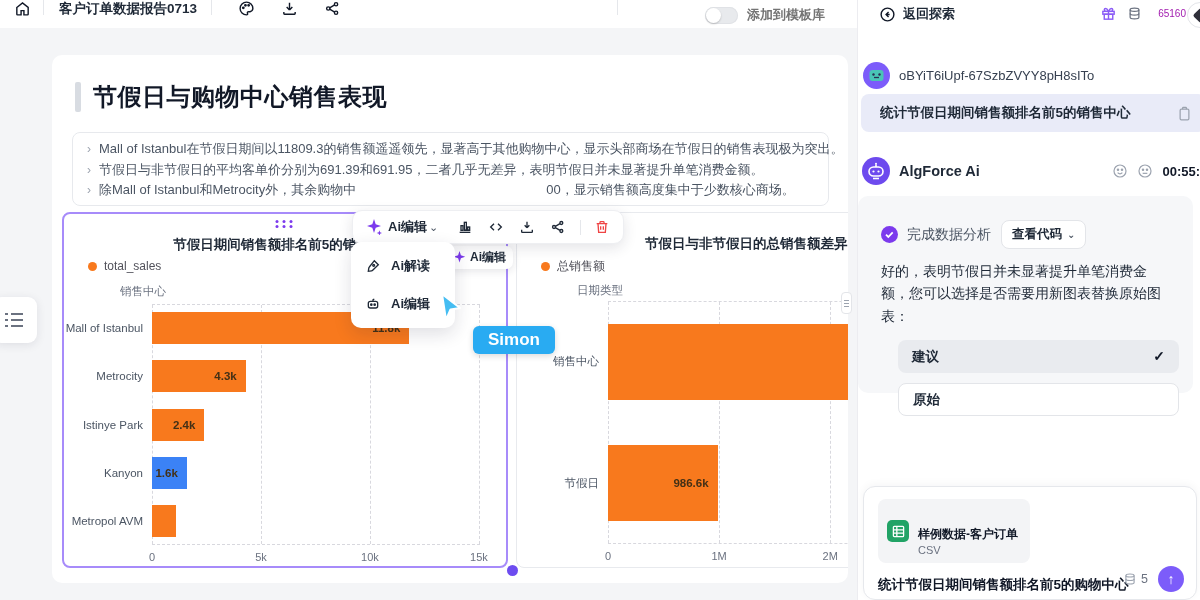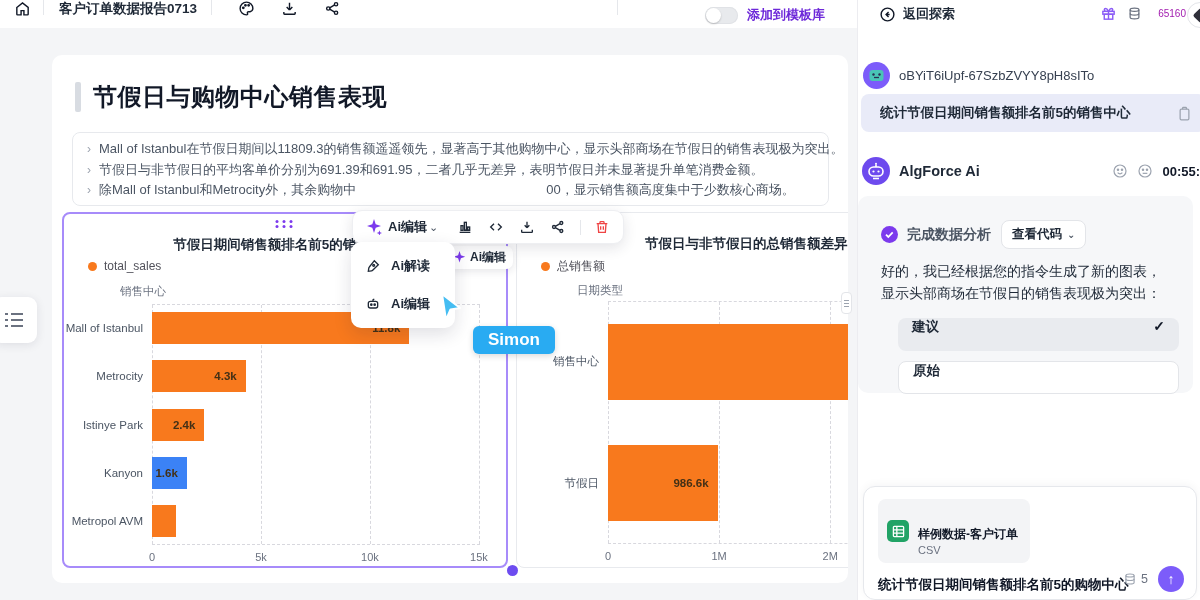--- a/index.html
+++ b/index.html
@@ -9,21 +9,21 @@
   
   #topbar { position:absolute; left:0; top:0; width:857px; height:28px; background:#fff; display:flex; align-items:flex-start; z-index:3; }
   #topbar .vdiv { width:1px; height:15px; background:#E5E7EB; }
   .tb-icon { width:17px; height:17px; color:#111827; display:inline-flex; }
   #home-btn { margin-left:14px; }
   #doc-title { font-size:13.5px; font-weight:700; margin:0 14px 0 15px; }
   .tb-tool { margin-left:26px; cursor:pointer; }
   #toggle-wrap { position:absolute; left:705px; top:6px; display:flex; align-items:center; }
   #toggle { width:33px; height:17px; border-radius:9px; background:#E8EAED; position:relative; box-shadow:inset 0 0 0 1px #E0E2E6; }
   #toggle .knob { position:absolute; left:1px; top:1px; width:15px; height:15px; border-radius:50%; background:#fff; box-shadow:0 1px 2px rgba(0,0,0,.2); }
-  #toggle-label { font-size:13px; font-weight:700; margin-left:9px; color:#6d28d9; }
+  #toggle-label { font-size:13px; font-weight:700; margin-left:9px; color:#737373; }
 
   
   #main { position:absolute; left:0; top:28px; width:857px; height:572px; background:#F4F5F7; }
   #content-card { position:absolute; left:52px; top:27px; width:796px; height:528px; background:#fff; border-radius:10px; overflow:hidden; }
 
   #heading-row { position:absolute; left:23px; top:26px; display:flex; align-items:center; }
   #heading-accent { width:6px; height:30px; background:#D8DCE2; border-radius:2px; }
   #page-title { font-size:24px; font-weight:800; color:#111827; margin-left:12px; letter-spacing:.5px; }
 
   #bullets-box { position:absolute; left:20px; top:77px; width:757px; height:74px; border:1px solid #E7E9ED; border-radius:8px; padding:6px 14px; }
@@ -99,25 +99,25 @@
   #user-bubble { position:absolute; left:3px; top:94px; width:345px; height:38px; background:#E9EBF8; border-radius:8px; display:flex; align-items:center; padding:0 14px 0 19px; }
   #user-msg { font-size:13.5px; font-weight:700; color:#1F2937; flex:1; white-space:nowrap; overflow:hidden; }
 
   #ai-row { position:absolute; left:4px; top:157px; right:0; display:flex; align-items:center; }
   #ai-name { font-size:14.5px; font-weight:700; margin-left:9px; flex:1; }
   .face-icon { width:16px; height:16px; color:#9CA3AF; margin-right:9px; }
   #timer { font-size:13px; font-weight:600; color:#111827; white-space:nowrap; }
 
   #ai-card { position:absolute; left:0; top:196px; width:335px; height:197px; background:#F6F7F9; border-radius:10px; padding:24px 18px 0 23px; }
   #status-row { display:flex; align-items:center; }
-  #status-text { font-size:14px; color:#4B5563; margin:0 10px 0 9px;font-weight:bold; }
+  #status-text { font-size:14px; color:#4B5563; margin:0 10px 0 9px; }
   #view-code-btn { background:#fff; border:1px solid #E3E5E9; border-radius:8px; font-size:12.5px; font-weight:700; padding:5px 10px; display:flex; align-items:center; cursor:pointer; }
   #view-code-btn .chev-down { font-size:10px; margin-left:5px; color:#4B5563; }
   #ai-reply { font-size:14px; font-weight:500; color:#1F2937; line-height:1.6; margin-top:11px; width:292px; }
-  .option-btn { margin:10px 0 0 17px; width:281px; height:33px; border-radius:8px; display:flex; padding:0 14px; font-size:13.5px; font-weight:700; cursor:pointer;font-family:Liberation Serif, serif; }
+  .option-btn { margin:10px 0 0 17px; width:281px; height:33px; border-radius:8px; display:flex; align-items:center; padding:0 14px; font-size:13.5px; font-weight:700; cursor:pointer;font-family:Liberation Serif, serif; }
   #option-0 { background:#E9EBEF; margin-top:13px; }
   #option-1 { background:#fff; border:1px solid #E3E5E9; }
   .option-btn .spacer { flex:1; }
   .option-check { font-size:14px; font-weight:700; color:#111827; }
 
   #input-card { position:absolute; left:5px; top:486px; width:334px; height:114px; background:#fff; border:1px solid #E6E8EC; border-radius:12px; box-shadow:0 -2px 8px rgba(30,30,60,.04); padding:12px 14px; }
   #file-chip { display:inline-flex; align-items:center; background:#F3F4F6; border-radius:8px; padding:7px 12px 7px 9px; }
   #file-meta { margin-left:9px;margin-top:20px; }
   #file-name { font-size:12px; font-weight:700; color:#111827; }
   #file-type { font-size:11px; color:#6B7280; margin-top:1px; }
@@ -481,21 +481,21 @@
       <svg width="17" height="17" viewBox="0 0 17 17">
           <circle cx="8.5" cy="8.5" r="8.5" fill="#7C3AED"></circle>
           <path d="m5 8.7 2.3 2.3 4.4-4.6" stroke="#fff" stroke-width="1.8" fill="none"></path>
         </svg>
       <span id="status-text">完成数据分析</span>
       <span id="view-code-btn">
         <span>查看代码</span>
         <span class="chev-down">⌄</span>
       </span>
     </div>
-    <div id="ai-reply">好的，我已经根据您的指令生成了新的图表，显示头部商场在节假日的销售表现极为突出：</div>
+    <div id="ai-reply">好的，表明节假日并未显著提升单笔消费金额，您可以选择是否需要用新图表替换原始图表：</div>
     <div id="option-0" class="option-btn">
       <span>建议</span>
         <span class="spacer"></span>
       <span class="option-check">✓</span>
     </div>
     <div id="option-1" class="option-btn">
       <span>原始</span>
     </div>
   </div>
 

